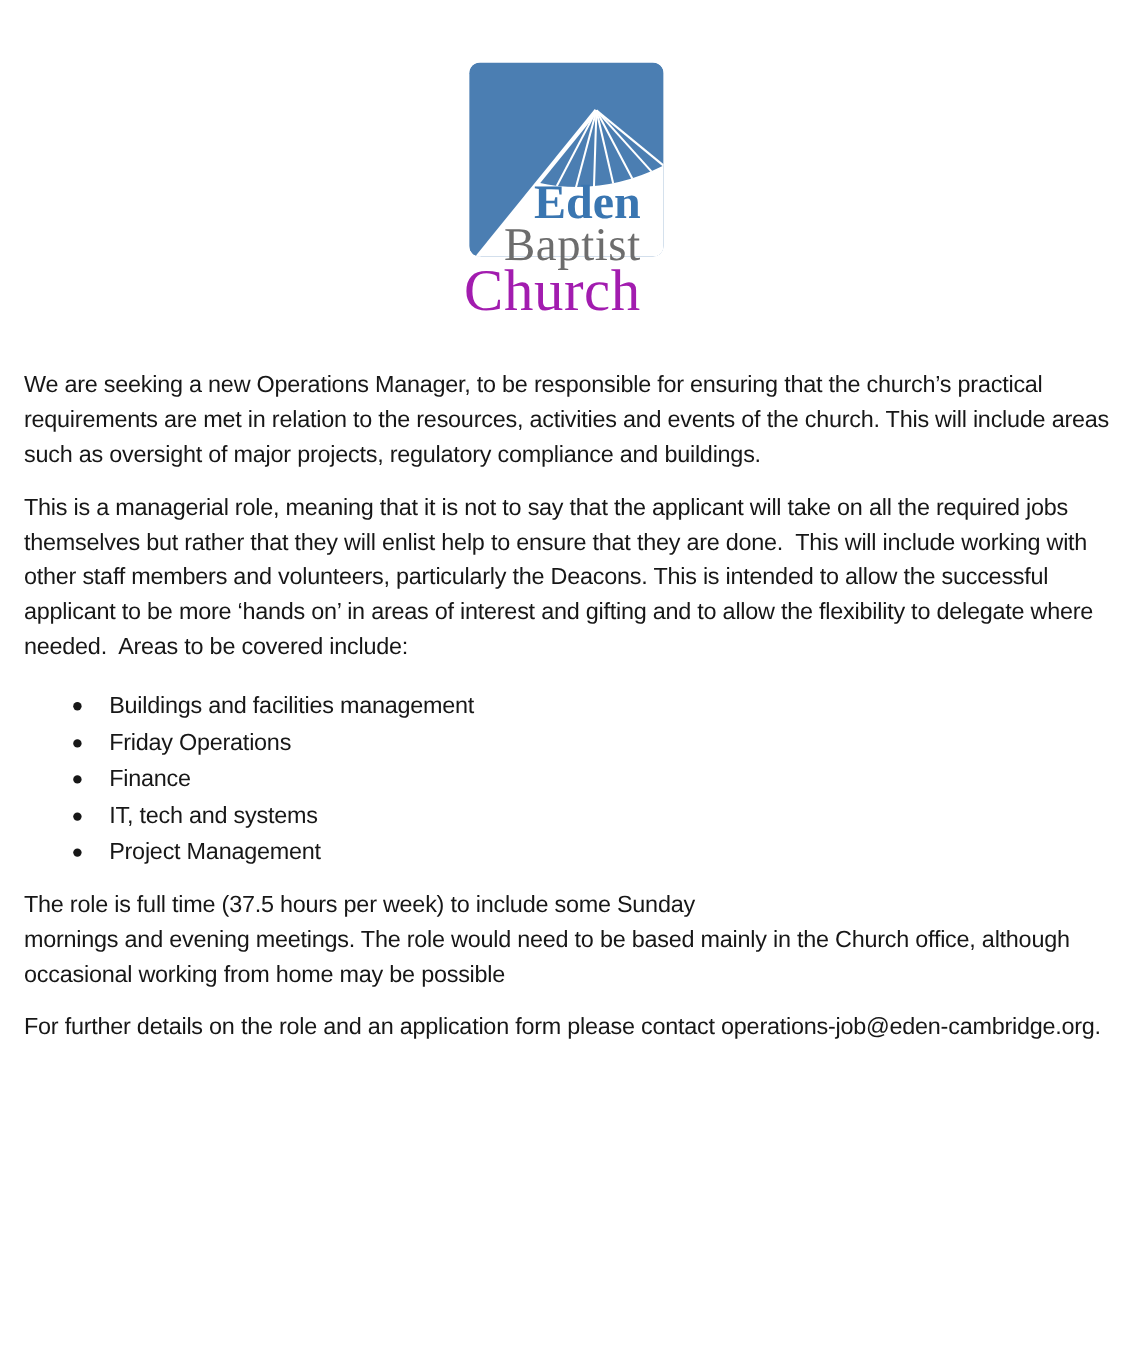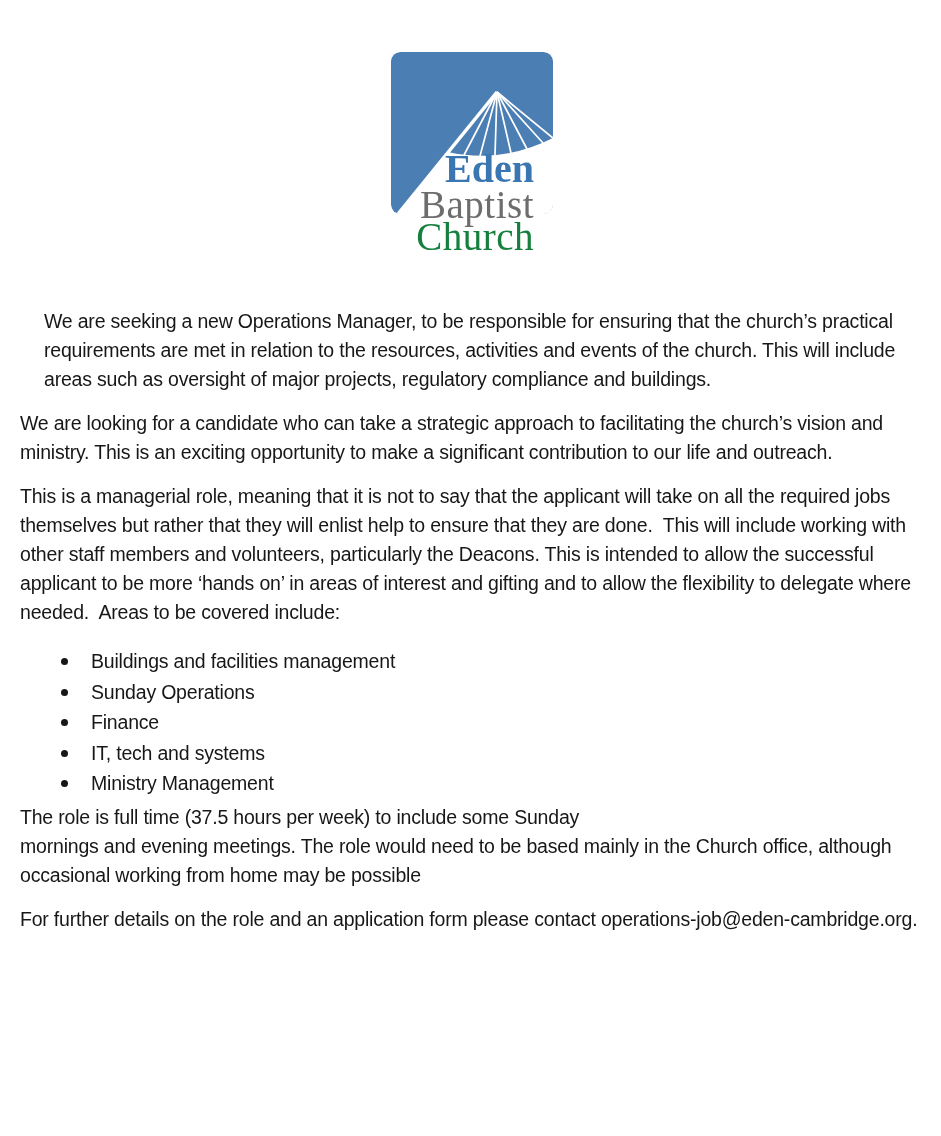--- a/index.html
+++ b/index.html
@@ -22,41 +22,41 @@
     font-size: 40px; font-weight: 600; color: #3a76b1;
   }
   .logo-baptist {
     top: 185px;
     font-family: "Liberation Serif", serif;
     font-size: 39px; font-weight: 400; color: #6d6d6d; letter-spacing: 0.5px;
   }
   .logo-church {
     top: 217px;
     font-family: "Liberation Serif", serif;
-    font-size: 39px; font-weight: 400; color: #15803d; letter-spacing: 0.5px;
+    font-size: 49px; font-weight: 400; color: #a21caf; letter-spacing: 0.5px;
   }
 
   
   .content {
     position: absolute;
     left: 20px; top: 302px;
     width: 905px;
     color: #171717;
     font-size: 19.5px;
     letter-spacing: -0.2px;
     line-height: 29px;
   }
   .content p {
     margin: 0 0 15px 0;
     white-space: pre-wrap;
   }
-  .content p.first { margin-top: 5px; margin-left: 24px; }
+  .content p.first { margin-top: 5px; }
   ul.areas {
     list-style: none;
-    margin: 19px 0 4px 0;
+    margin: 19px 0 14px 0;
     padding: 0;
   }
   ul.areas li {
     position: relative;
     padding-left: 71px;
     line-height: 30.5px;
   }
   ul.areas li::before {
     content: "";
     position: absolute;
@@ -97,30 +97,29 @@
       </g>
     </svg>
     <div class="logo-word logo-eden">Eden</div>
     <div class="logo-word logo-baptist">Baptist</div>
     <div class="logo-word logo-church">Church</div>
   </div>
 
   <div class="content">
     <p class="first">We are seeking a new Operations Manager, to be responsible for ensuring that the church’s practical requirements are met in relation to the resources, activities and events of the church. This will include areas such as oversight of major projects, regulatory compliance and buildings.</p>
 
-    <p>We are looking for a candidate who can take a strategic approach to facilitating the church’s vision and ministry. This is an exciting opportunity to make a significant contribution to our life and outreach.</p>
 
     <p>This is a managerial role, meaning that it is not to say that the applicant will take on all the required jobs themselves but rather that they will enlist help to ensure that they are done.  This will include working with other staff members and volunteers, particularly the Deacons. This is intended to allow the successful applicant to be more ‘hands on’ in areas of interest and gifting and to allow the flexibility to delegate where needed.  Areas to be covered include:</p>
 
     <ul class="areas">
       <li>Buildings and facilities management</li>
-      <li>Sunday Operations</li>
+      <li>Friday Operations</li>
       <li>Finance</li>
       <li>IT, tech and systems</li>
-      <li>Ministry Management</li>
+      <li>Project Management</li>
     </ul>
 
     <p>The role is full time (37.5 hours per week) to include some Sunday
 mornings and evening meetings. The role would need to be based mainly in the Church office, although occasional working from home may be possible</p>
 
     <p>For further details on the role and an application form please contact operations-job@eden-cambridge.org.</p>
   </div>
 
 </div>
 

